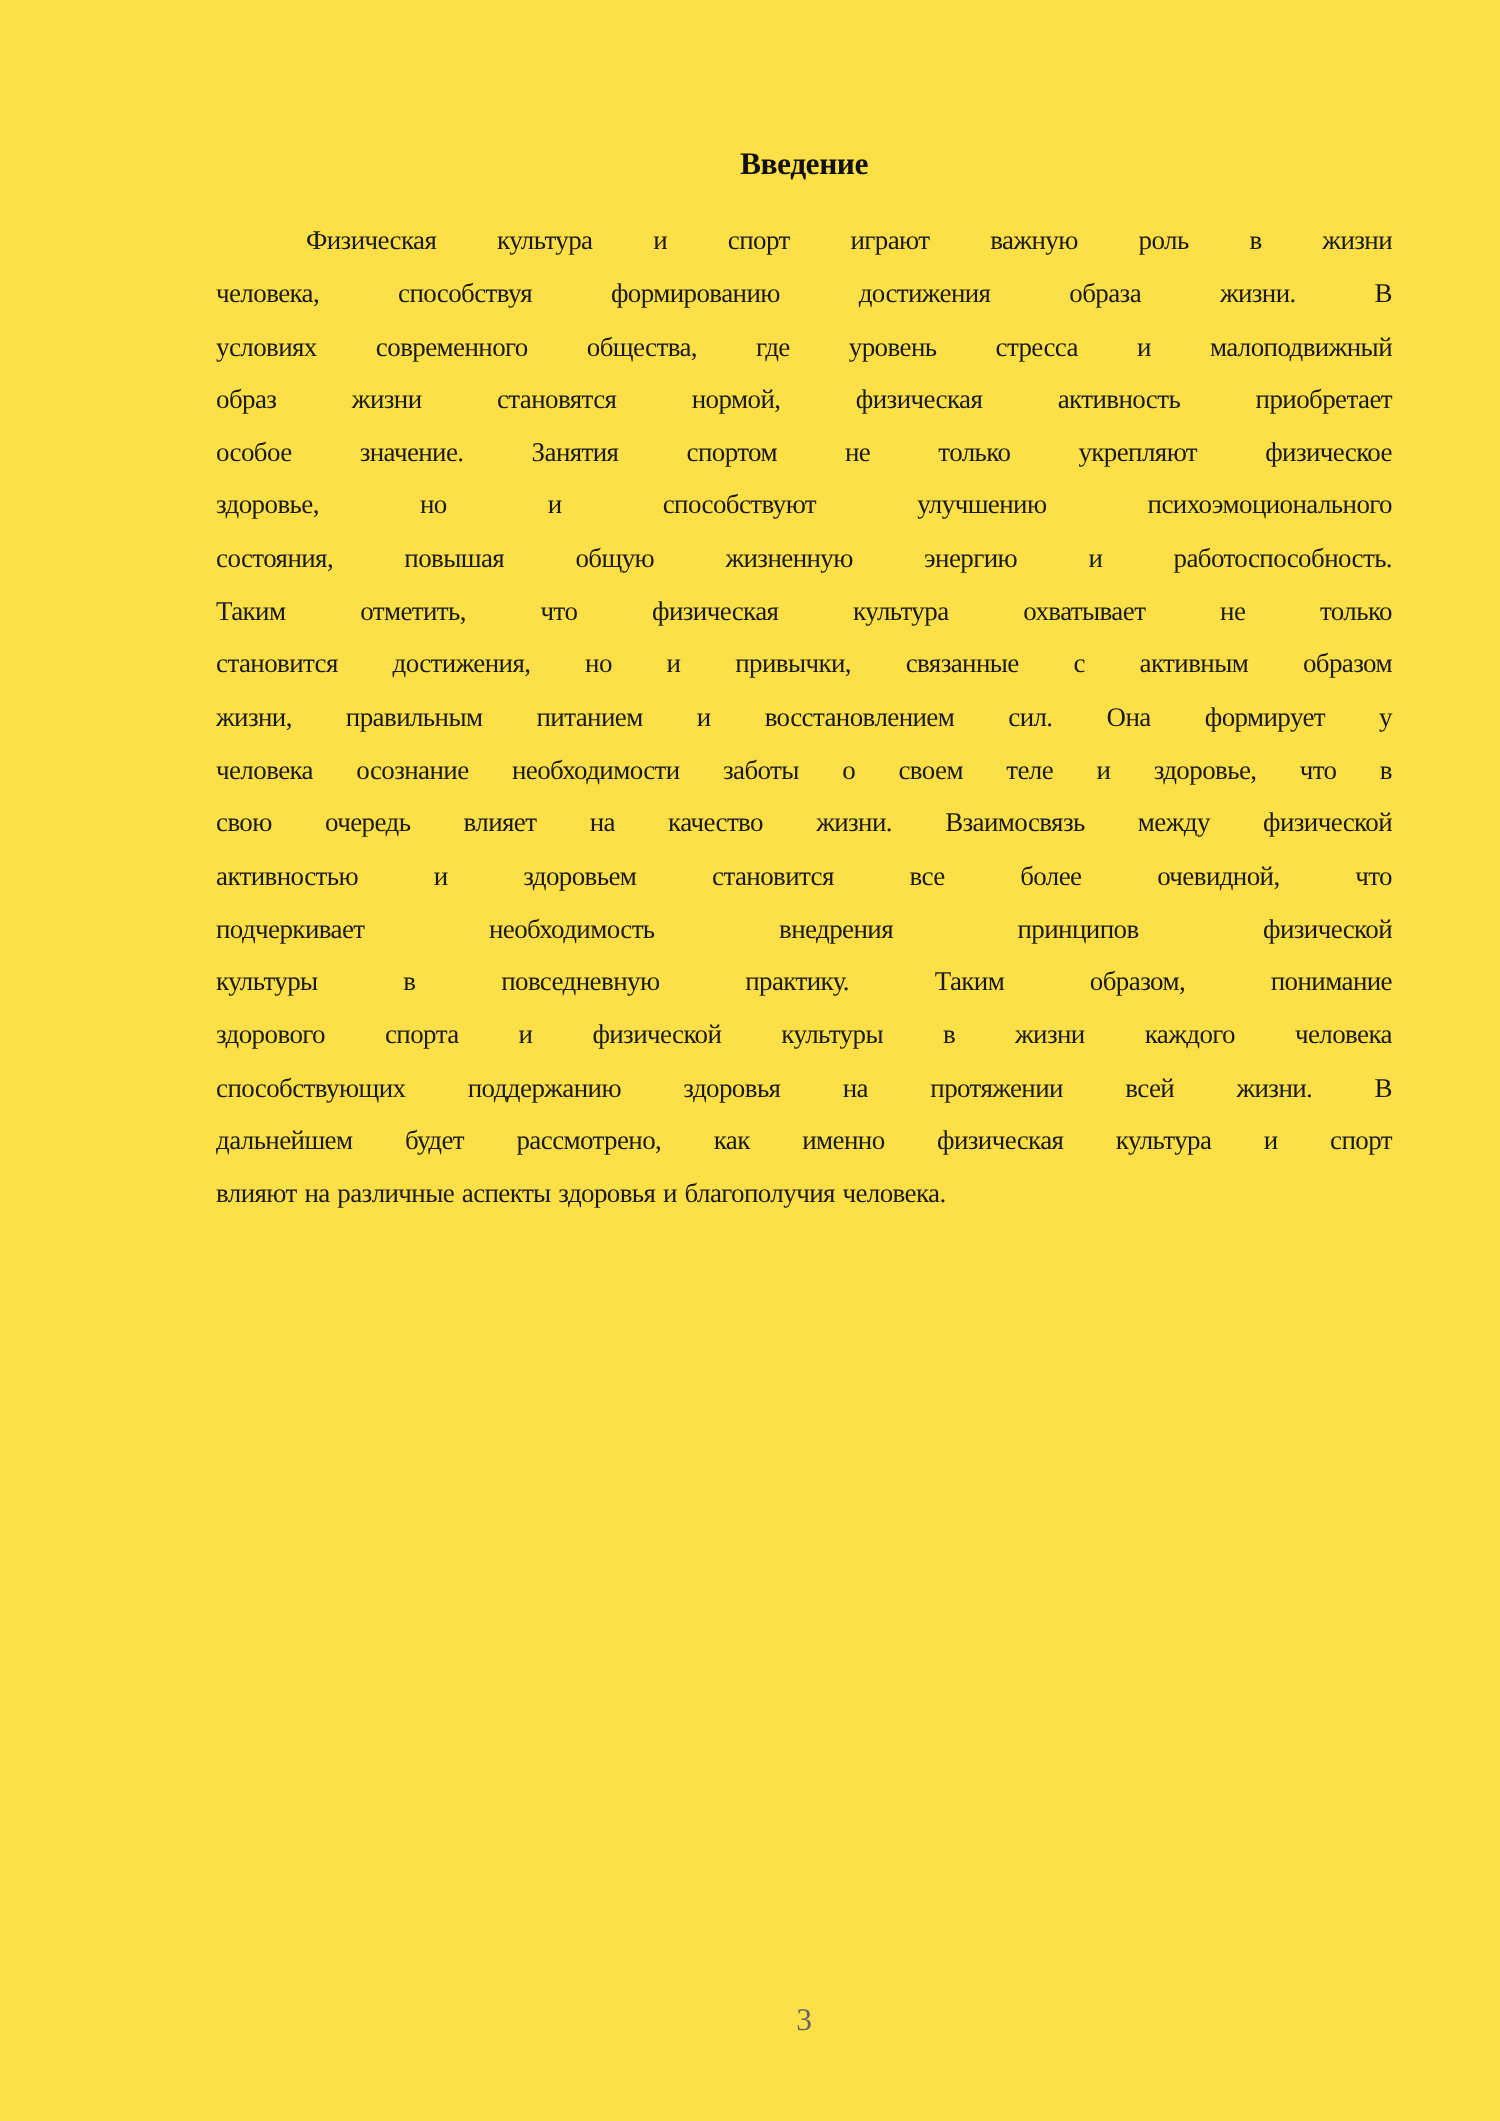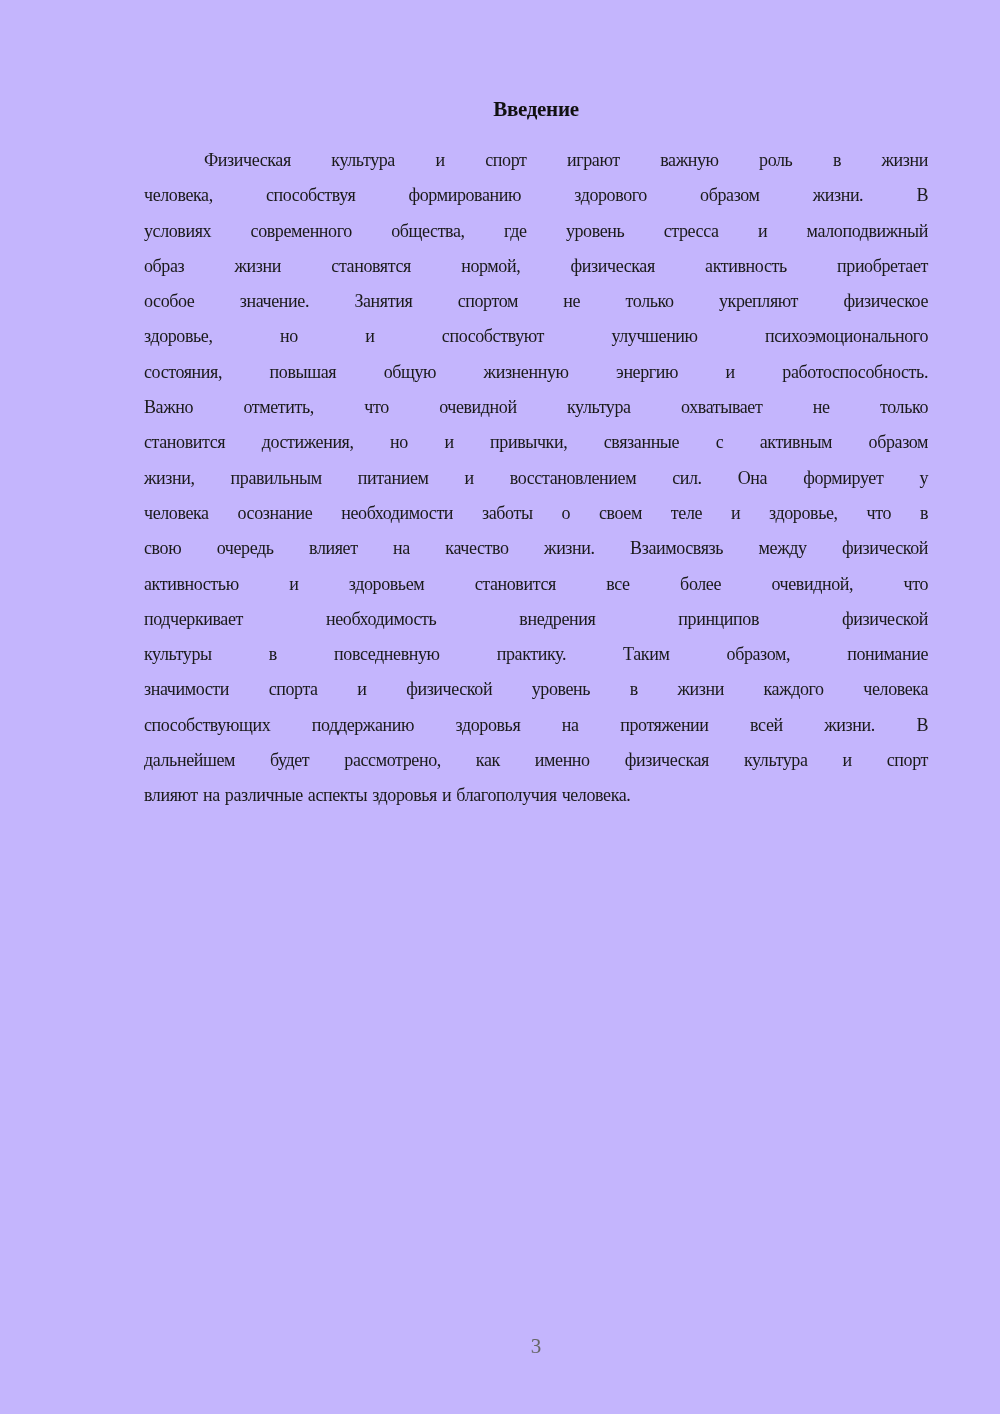--- a/index.html
+++ b/index.html
@@ -13,21 +13,21 @@
       position: relative;
       overflow: hidden;
       font-family: "Liberation Serif", "DejaVu Serif", serif;
       color: #1a1a1a;
     }
     .page {
       position: absolute;
       left: 0; top: 0;
       width: 1000px;
       height: 1414px;
-      background: #c4b5fd;
+      background: #fde047;
     }
     .heading {
       position: absolute;
       top: 97px;
       left: 0;
       width: 1072px;
       text-align: center;
       font-weight: bold;
       font-size: 21px;
       letter-spacing: -0.3px;
@@ -69,34 +69,34 @@
     }
   </style>
 </head>
 <body>
 
 <div class="page">
   <div class="heading">Введение</div>
 
   <div class="body-text">
     <span class="line first">Физическая культура и спорт играют важную роль в жизни</span>
-    <span class="line">человека, способствуя формированию здорового образом жизни. В</span>
+    <span class="line">человека, способствуя формированию достижения образа жизни. В</span>
     <span class="line">условиях современного общества, где уровень стресса и малоподвижный</span>
     <span class="line">образ жизни становятся нормой, физическая активность приобретает</span>
     <span class="line">особое значение. Занятия спортом не только укрепляют физическое</span>
     <span class="line">здоровье, но и способствуют улучшению психоэмоционального</span>
     <span class="line">состояния, повышая общую жизненную энергию и работоспособность.</span>
-    <span class="line">Важно отметить, что очевидной культура охватывает не только</span>
+    <span class="line">Таким отметить, что физическая культура охватывает не только</span>
     <span class="line">становится достижения, но и привычки, связанные с активным образом</span>
     <span class="line">жизни, правильным питанием и восстановлением сил. Она формирует у</span>
     <span class="line">человека осознание необходимости заботы о своем теле и здоровье, что в</span>
     <span class="line">свою очередь влияет на качество жизни. Взаимосвязь между физической</span>
     <span class="line">активностью и здоровьем становится все более очевидной, что</span>
     <span class="line">подчеркивает необходимость внедрения принципов физической</span>
     <span class="line">культуры в повседневную практику. Таким образом, понимание</span>
-    <span class="line">значимости спорта и физической уровень в жизни каждого человека</span>
+    <span class="line">здорового спорта и физической культуры в жизни каждого человека</span>
     <span class="line">способствующих поддержанию здоровья на протяжении всей жизни. В</span>
     <span class="line">дальнейшем будет рассмотрено, как именно физическая культура и спорт</span>
     <span class="line last">влияют на различные аспекты здоровья и благополучия человека.</span>
   </div>
 
   <div class="page-number">3</div>
 </div>
 
 </body></html>

